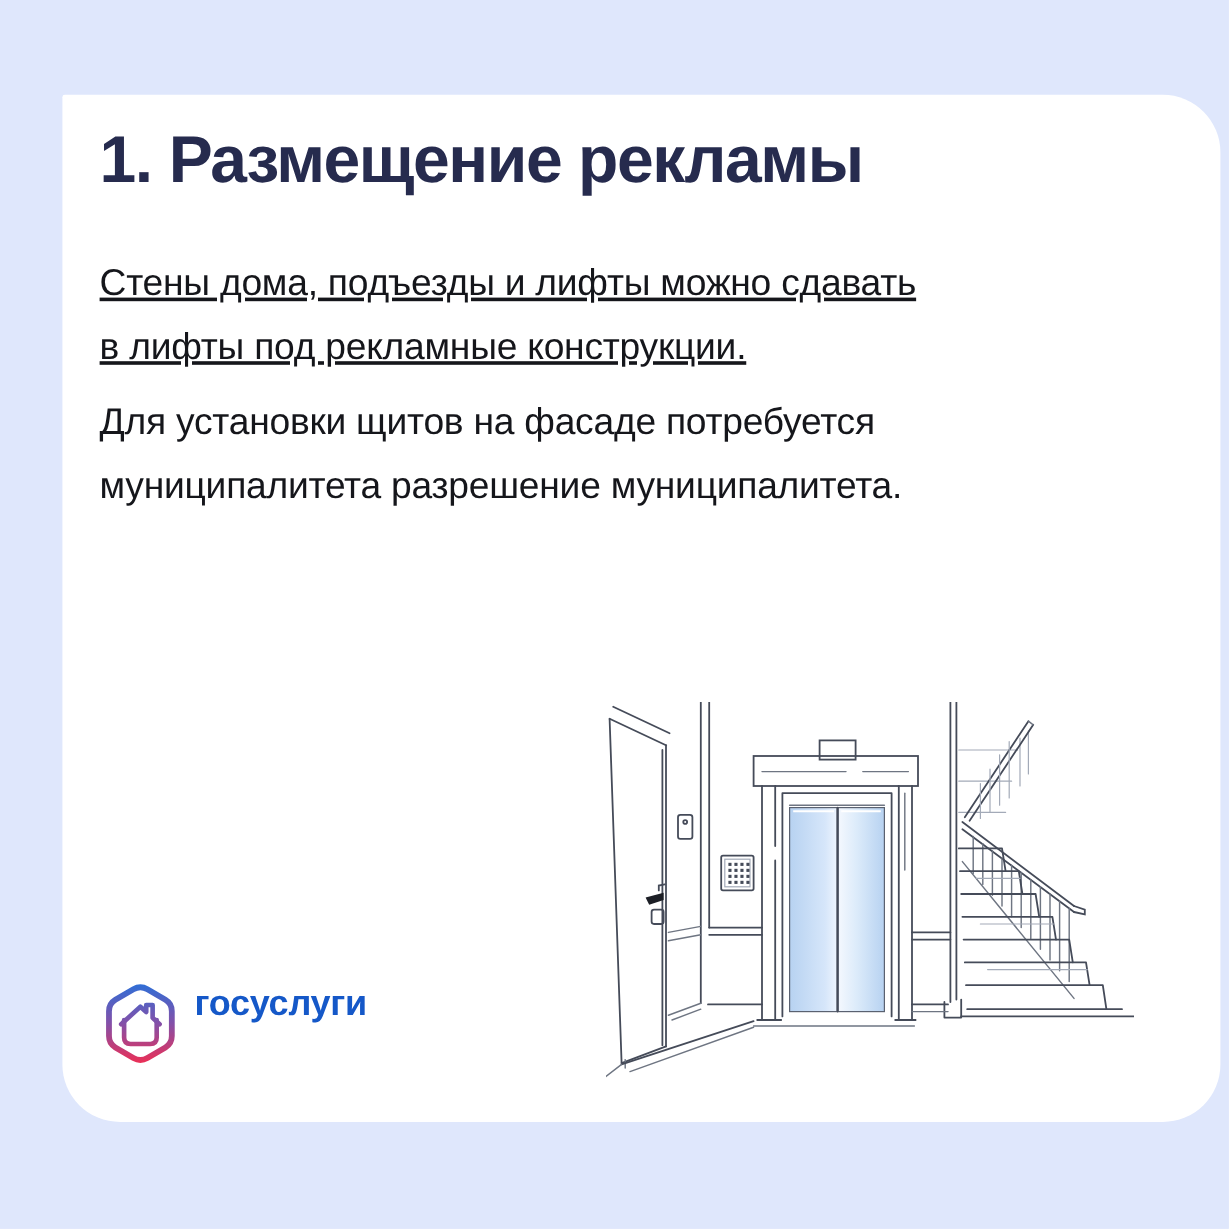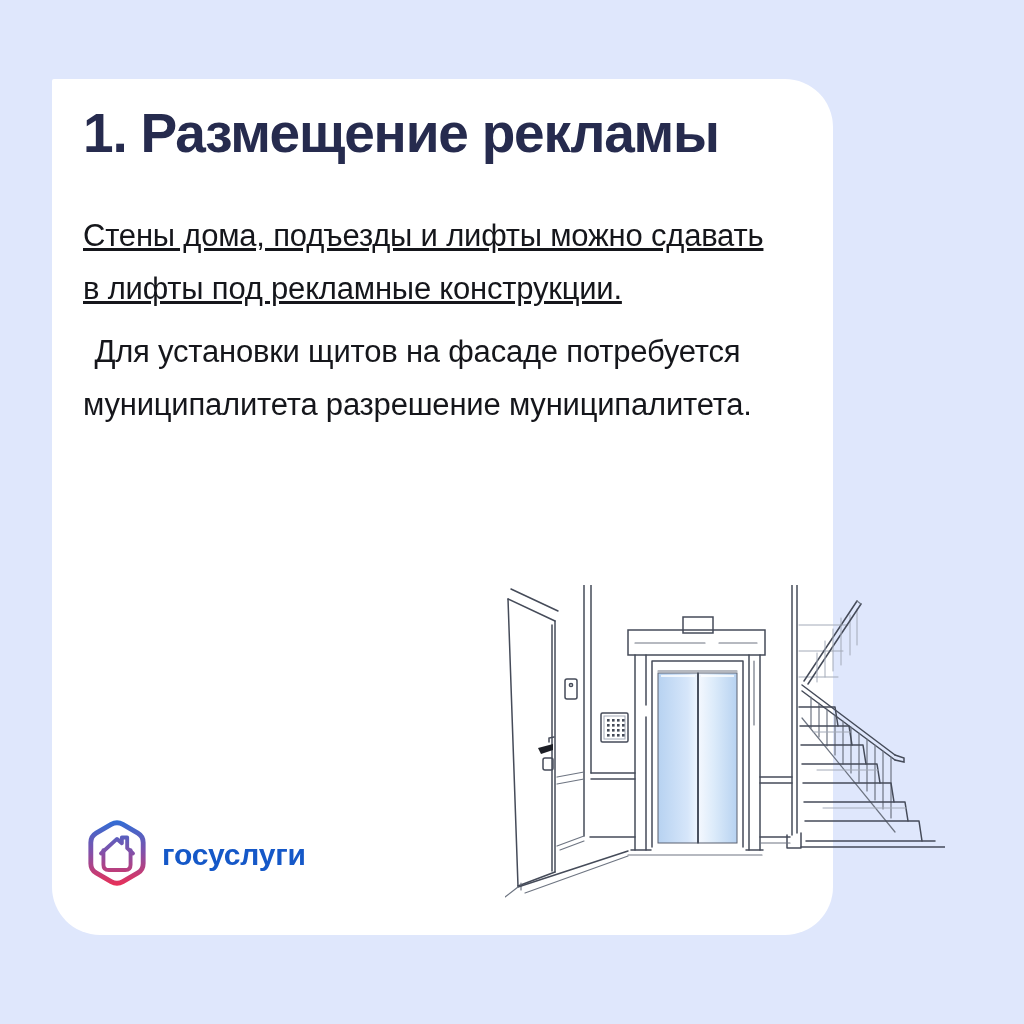--- a/index.html
+++ b/index.html
@@ -6,35 +6,35 @@
     --bg:#dfe7fc; --card:#ffffff; --title:#262b4e; --body:#15161b;
     --logoBlue:#1558c8; --logoRed:#ee3a56;
     --badgeTop:#2f6ed6; --badgeMid:#8450a8; --badgeBottom:#eb2f56;
     --line:#454b59; --lineMid:#6e7582; --lineLight:#a3aab8;
     --doorLight:#eef5fe; --doorBlue:#b7d2f1; --handle:#1c1f26;
   }
   html,body{margin:0;padding:0;}
   body{width:1024px;height:1024px;overflow:hidden;background:var(--bg);
        font-family:"Liberation Sans", sans-serif;}
   .canvas{position:relative;width:1024px;height:1024px;background:var(--bg);}
-  .card{position:absolute;left:52px;top:79px;width:781px;height:856px;
+  .card{position:absolute;left:52px;top:79px;width:965px;height:856px;
         background:var(--card);border-radius:2px 48px 48px 48px;}
   .title{position:absolute;left:31px;top:22px;margin:0;
          font-size:55px;font-weight:700;letter-spacing:-1.2px;color:var(--title);
          white-space:nowrap;}
   .para{position:absolute;left:31px;margin:0;font-size:31px;font-weight:400;
         letter-spacing:-0.2px;color:var(--body);line-height:53px;white-space:nowrap;}
   .para .pline{display:block;}
   .p1{top:130px;text-decoration:underline;}
-  .p2{top:246px;text-align:center;}
+  .p2{top:246px;}
   .illustration{position:absolute;left:453px;top:506px;width:440px;height:330px;}
   .logo{position:absolute;left:33px;top:739px;display:flex;align-items:flex-start;}
   .logo-badge{width:64px;height:70px;flex:0 0 auto;}
   .logo-text{margin-left:13px;padding-top:3px;font-weight:700;font-size:30px;
-             line-height:31px;letter-spacing:-0.2px;margin-top:18px;}
+             line-height:31px;letter-spacing:-0.2px;}
   .logo-line1{display:block;color:var(--logoBlue);}
   .logo-line2{display:block;color:var(--logoRed);}
   
   .ln{stroke:var(--line);stroke-width:1.5;fill:none;stroke-linecap:round;}
   .md{stroke:var(--lineMid);stroke-width:1.2;fill:none;stroke-linecap:round;}
   .lt{stroke:var(--lineLight);stroke-width:1;fill:none;stroke-linecap:round;}
 </style>
 </head>
 <body>
 

